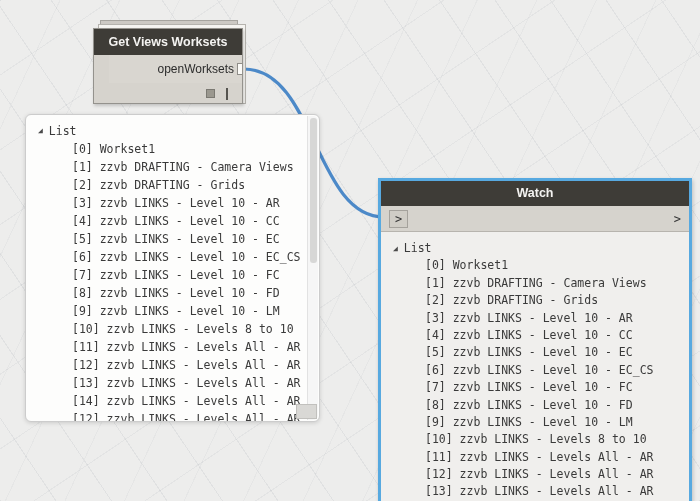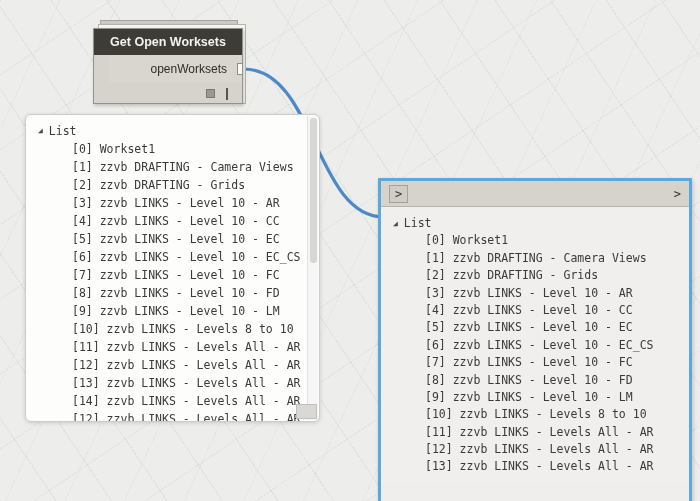--- a/index.html
+++ b/index.html
@@ -28,21 +28,21 @@
   .stack-white{position:absolute;left:98px;top:24px;width:148px;height:80px;
     background:#f5f4f1;border:1px solid #b5b3ae;z-index:2;}
 
   .node{position:absolute;z-index:3;}
   .worksets-node{left:93px;top:28px;width:150px;height:76px;
     background:var(--node-body);border:1px solid #94928d;box-shadow:1px 2px 3px rgba(0,0,0,.18);}
   .node-header{height:26px;line-height:26px;background:var(--node-header);
     color:#f4f3f1;font-size:12.5px;font-weight:bold;text-align:center;
     white-space:nowrap;overflow:hidden;}
   .out-port-row{position:relative;height:28px;line-height:28px;text-align:right;
-    padding-right:15px;font-size:12px;color:#2c2c2c;background:#d9d6d0;margin-left:15px;}
+    padding-right:8px;font-size:12px;color:#2c2c2c;background:#d9d6d0;margin-left:15px;}
   .port-notch{position:absolute;right:0;top:8px;width:5px;height:12px;
     background:#fbfaf7;border:1px solid #8f8d88;border-right:none;}
   .node-footer{height:21px;display:flex;align-items:center;justify-content:flex-end;
     gap:11px;padding-right:14px;}
   .sq-icon{width:9px;height:9px;background:#9b988f;border:1px solid #7b7972;}
   .pin-icon{width:2px;height:12px;background:#56544f;}
 
   
   .bubble{position:absolute;left:25px;top:114px;width:295px;height:308px;z-index:2;
     background:#fdfdfc;border:1px solid #cccccc;border-radius:6px;
@@ -75,21 +75,21 @@
 <body>
 
 <svg class="wire-layer" viewBox="0 0 700 501">
   <path d="M 244 69 C 315 69, 315 217, 384 217" fill="none" stroke="#4c89c8" stroke-width="3.2" stroke-linecap="round"></path>
 </svg>
 
 <div class="stack-gray"></div>
 <div class="stack-white"></div>
 
 <div class="node worksets-node">
-  <div class="node-header">Get Open Worksets</div>
+  <div class="node-header">Get Views Worksets</div>
   <div class="out-port-row">
     <span>openWorksets</span>
     <span class="port-notch"></span>
   </div>
   <div class="node-footer">
     <span class="sq-icon"></span>
     <span class="pin-icon"></span>
   </div>
 </div>
 
@@ -118,20 +118,21 @@
         <div class="list-line">[12] zzvb LINKS - Levels All - AR</div>
       </div>
   </div>
   <div class="vscroll">
     <div class="vthumb"></div>
   </div>
   <div class="grip"></div>
 </div>
 
 <div class="node watch-node">
+  <div class="node-header">Watch</div>
   <div class="ports-row">
     <span class="port-in-chip">&gt;</span>
     <span>&gt;</span>
   </div>
   <div class="watch-body mono">
     <div class="root-line">
       <span class="tri">◢</span>
       <span>List</span>
     </div>
     <div>

